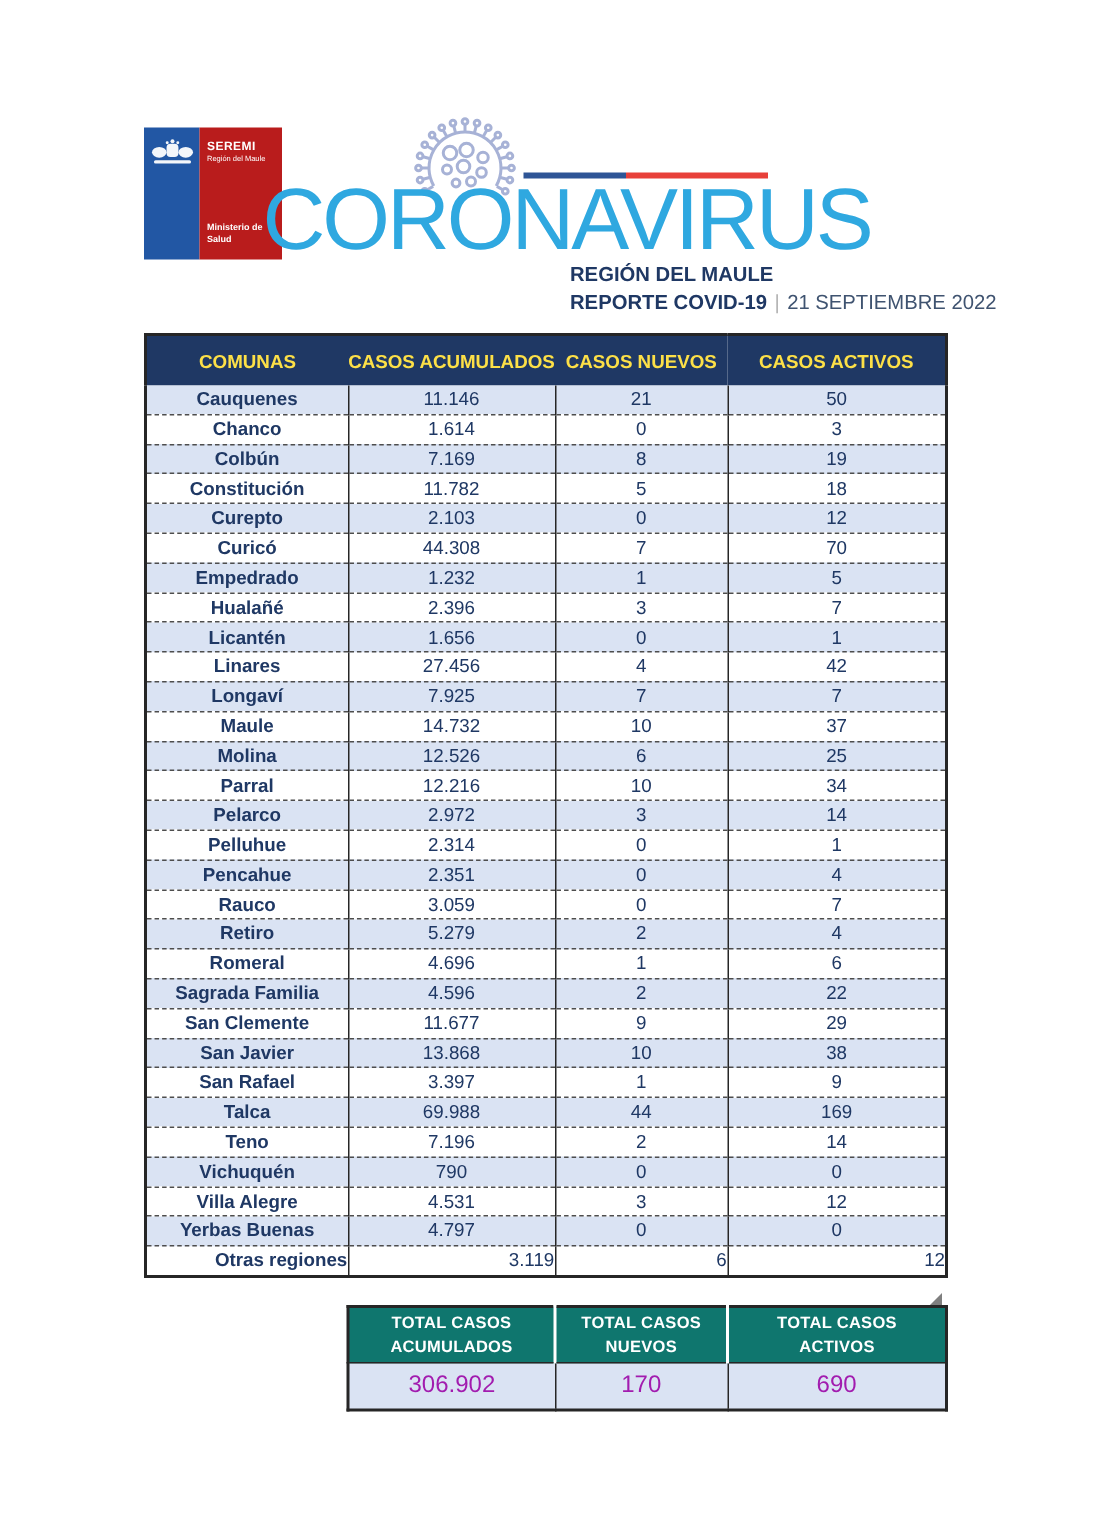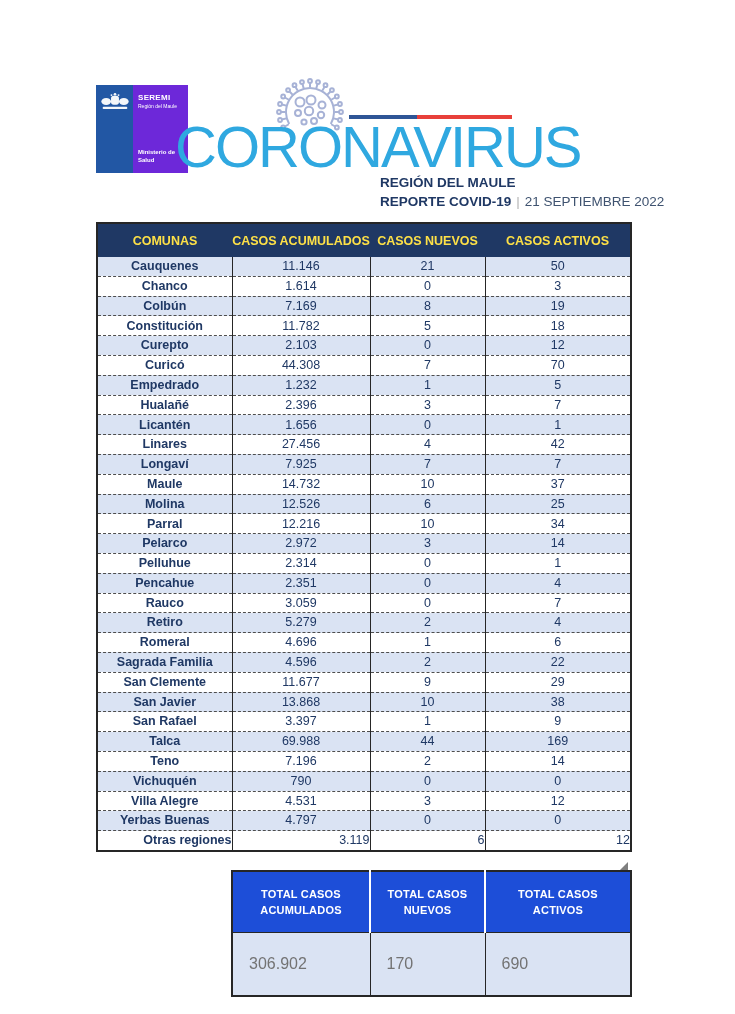--- a/index.html
+++ b/index.html
@@ -5,21 +5,21 @@
   html,body{margin:0;padding:0;background:#fff;}
   .page{
     position:relative;width:735px;height:1014px;background:#ffffff;overflow:hidden;
     font-family:"Liberation Sans", sans-serif;
   }
 
   
   .gov-logo{position:absolute;left:96px;top:85px;width:92px;height:88px;display:flex;}
   .logo-blue{width:37px;background:#2257A4;}
   .coat-svg{display:block;margin:6px auto 0 auto;}
-  .logo-red{flex:1;background:#6d28d9;position:relative;color:#fff;}
+  .logo-red{flex:1;background:#b91c1c;position:relative;color:#fff;}
   .seremi-text{margin:8px 0 0 5px;font-size:8px;font-weight:bold;letter-spacing:.3px;}
   .region-text{margin:1px 0 0 5px;font-size:5px;}
   .ministry-text{position:absolute;left:5px;bottom:9px;font-size:6px;font-weight:bold;width:38px;line-height:1.25;}
 
   
   .virus-icon{position:absolute;left:273px;top:78px;}
 
   
   .divider-line{
     position:absolute;left:349px;top:115px;width:163px;height:4px;
@@ -54,27 +54,27 @@
   .data-table tbody tr:last-child td{border-bottom:none;text-align:right;}
   .data-table tbody tr:nth-child(odd){background:#DAE3F3;}
   .data-table tbody tr:nth-child(even){background:#FFFFFF;}
 
   
   .totals-table{
     position:absolute;left:231px;top:870px;width:399px;
     border-collapse:collapse;table-layout:fixed;border:2px solid #262626;
   }
   .totals-table .totals-head th{
-    background:#1d4ed8;color:#fff;font-size:11px;font-weight:bold;height:36px;
-    text-align:center;line-height:1.5;letter-spacing:.2px;border-left:2px solid #fff;padding:12px;
+    background:#0f766e;color:#fff;font-size:11px;font-weight:bold;height:36px;
+    text-align:center;line-height:1.5;letter-spacing:.2px;border-left:2px solid #fff;padding:0;
   }
   .totals-table .totals-head th:first-child{border-left:none;}
   .totals-table .totals-values td{
-    background:#DAE3F3;color:#737373;font-size:16px;height:30px;
-    border:1px solid #262626;padding:16px;
+    background:#DAE3F3;color:#a21caf;font-size:16px;text-align:center;height:30px;
+    border:1px solid #262626;padding:0;
   }
 
   
   .corner-handle{
     position:absolute;left:620px;top:862px;width:0;height:0;
     border-bottom:8px solid #7F7F7F;border-left:8px solid transparent;
   }
 </style>
 </head>
 <body>

